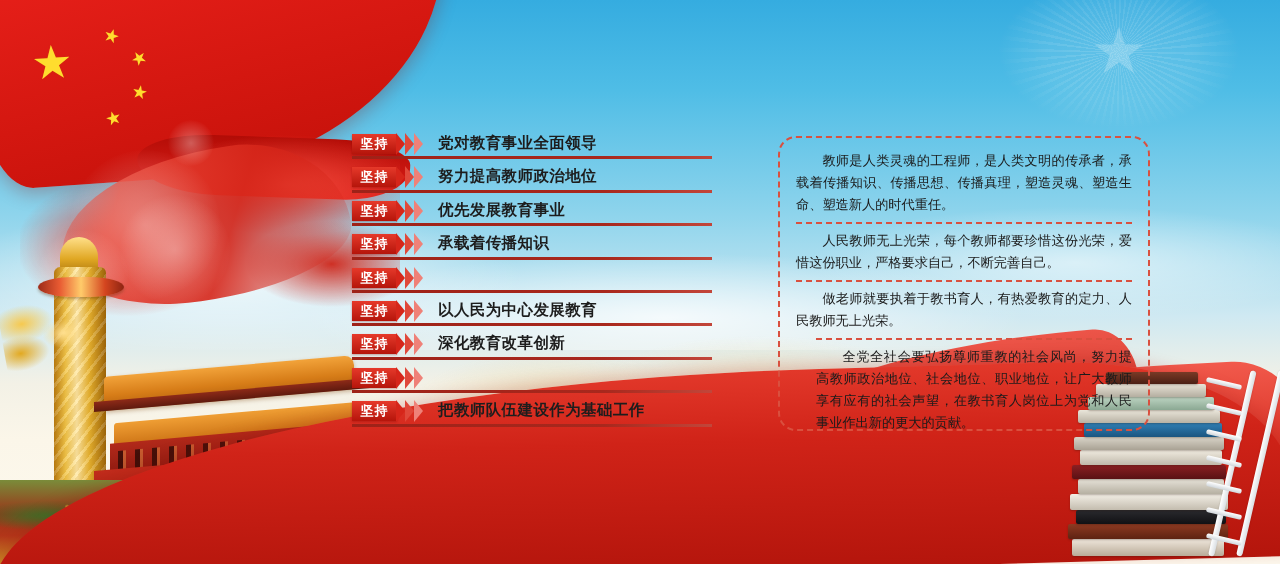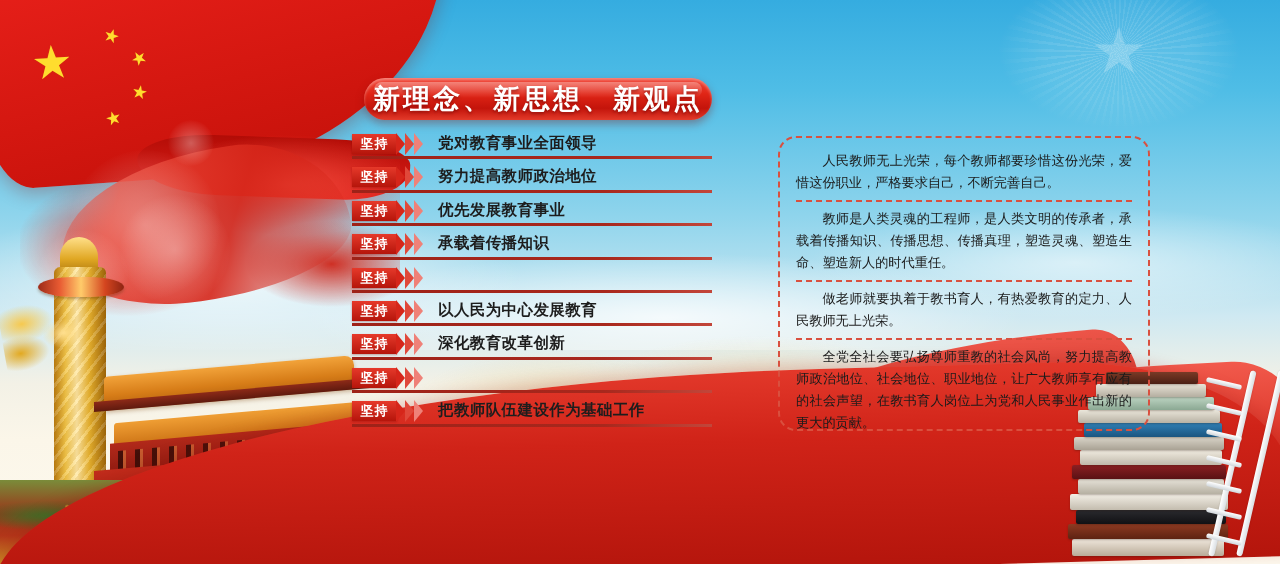--- a/index.html
+++ b/index.html
@@ -333,21 +333,21 @@
     border:2px dashed #d9503f;
     border-radius:18px;
     padding:12px 16px 8px 16px;
   }
   .para {
     font-size:13.2px; line-height:22px; color:#1b1b1b;
     text-indent:2em; text-align:justify;
     padding-bottom:6px;
   }
   .para + .para { border-top:2px dashed #d9503f; padding-top:6px; }
-  .para:last-child { border-bottom:none; }
+  .para:last-child { border-bottom:none;margin-left:20px; }
 </style>
 </head>
 <body>
 
 <div id="stage">
 
   <div class="layer star-wm">
     <div class="rays"></div>
     <div class="glyph">★</div>
   </div>
@@ -426,24 +426,20 @@
     <div class="rail b"></div>
     <div class="rung" style="bottom:14px;"></div>
     <div class="rung" style="bottom:40px;"></div>
     <div class="rung" style="bottom:66px;"></div>
     <div class="rung" style="bottom:92px;"></div>
     <div class="rung" style="bottom:118px;"></div>
     <div class="rung" style="bottom:144px;"></div>
     <div class="rung" style="bottom:170px;"></div>
   </div>
 
-  <div class="pill" id="title-left">
-    <div class="sheen"></div>
-    <span class="txt">新理念、新思想、新观点</span>
-  </div>
 
   <div id="list">
 
     <div class="row">
       <div class="badge">坚持</div>
       <div class="chev">
           <i></i>
           <i></i>
           <i></i>
         </div>
@@ -534,19 +530,19 @@
           <i></i>
         </div>
       <div class="label">把教师队伍建设作为基础工作</div>
       <div class="rule"></div>
     </div>
 
   </div>
 
 
   <div id="card">
+    <div class="para">教师是人类灵魂的工程师，是人类文明的传承者，承载着传播知识、传播思想、传播真理，塑造灵魂、塑造生命、塑造新人的时代重任。</div>
     <div class="para">人民教师无上光荣，每个教师都要珍惜这份光荣，爱惜这份职业，严格要求自己，不断完善自己。</div>
-    <div class="para">教师是人类灵魂的工程师，是人类文明的传承者，承载着传播知识、传播思想、传播真理，塑造灵魂、塑造生命、塑造新人的时代重任。</div>
     <div class="para">做老师就要执着于教书育人，有热爱教育的定力、人民教师无上光荣。</div>
     <div class="para">全党全社会要弘扬尊师重教的社会风尚，努力提高教师政治地位、社会地位、职业地位，让广大教师享有应有的社会声望，在教书育人岗位上为党和人民事业作出新的更大的贡献。</div>
   </div>
 
 </div>
 
 </body></html>

